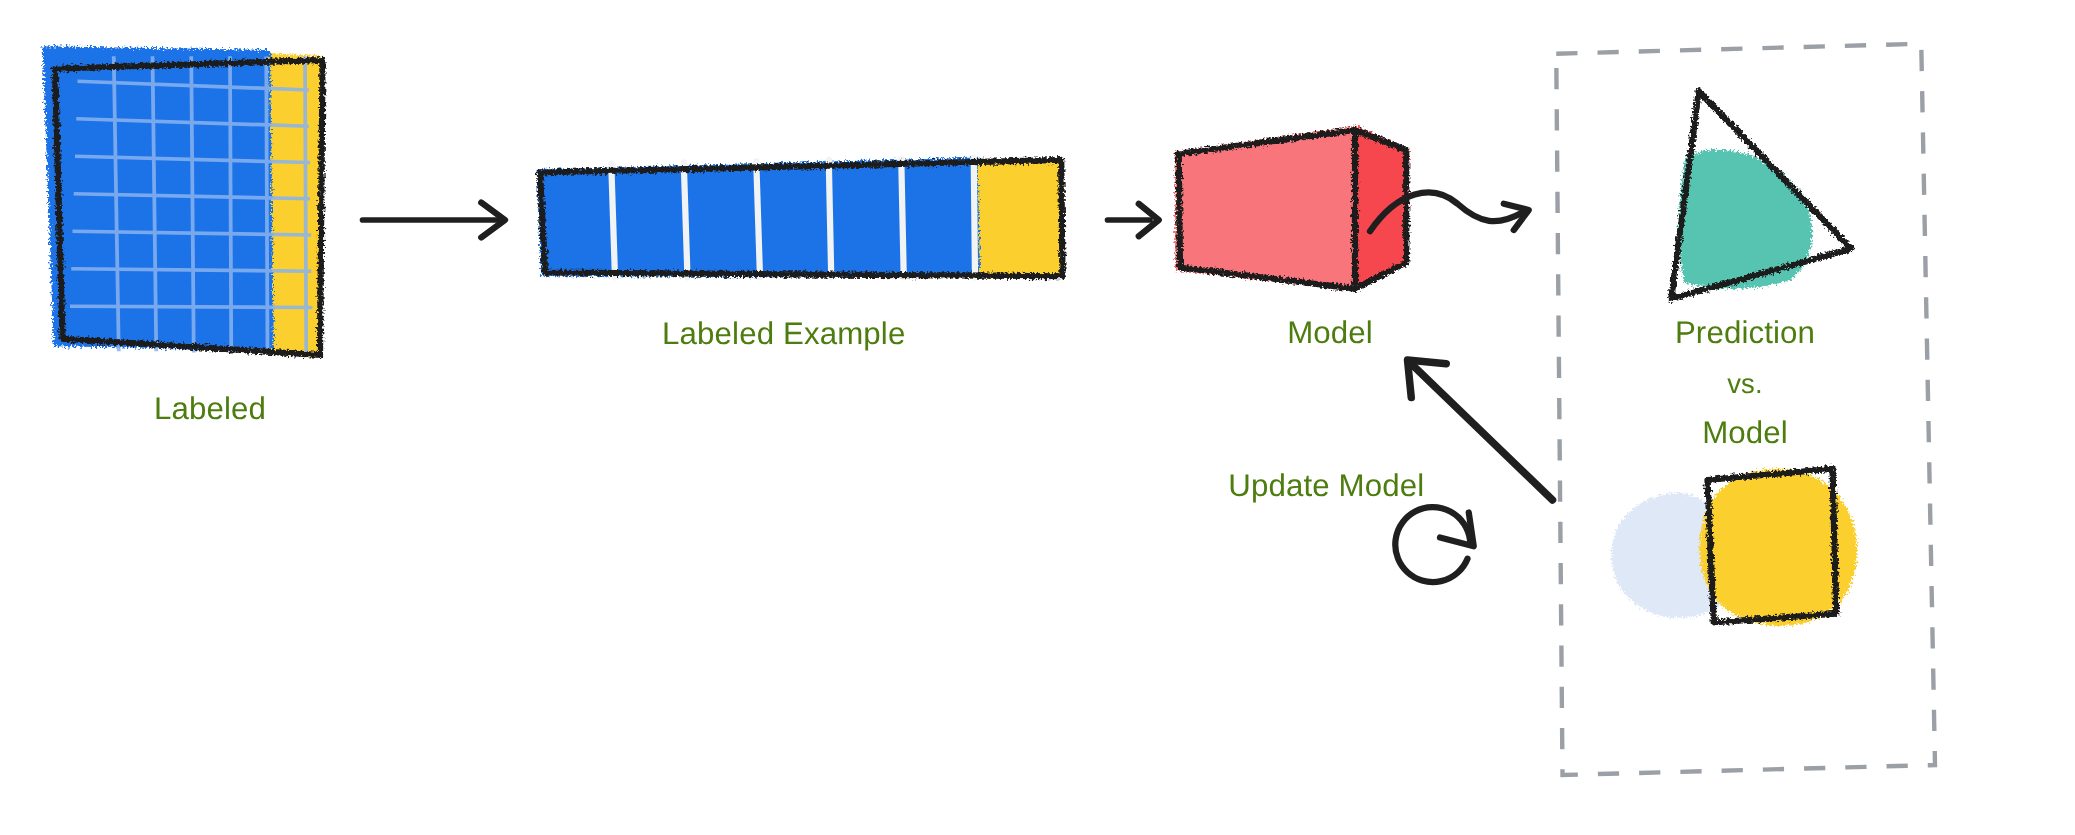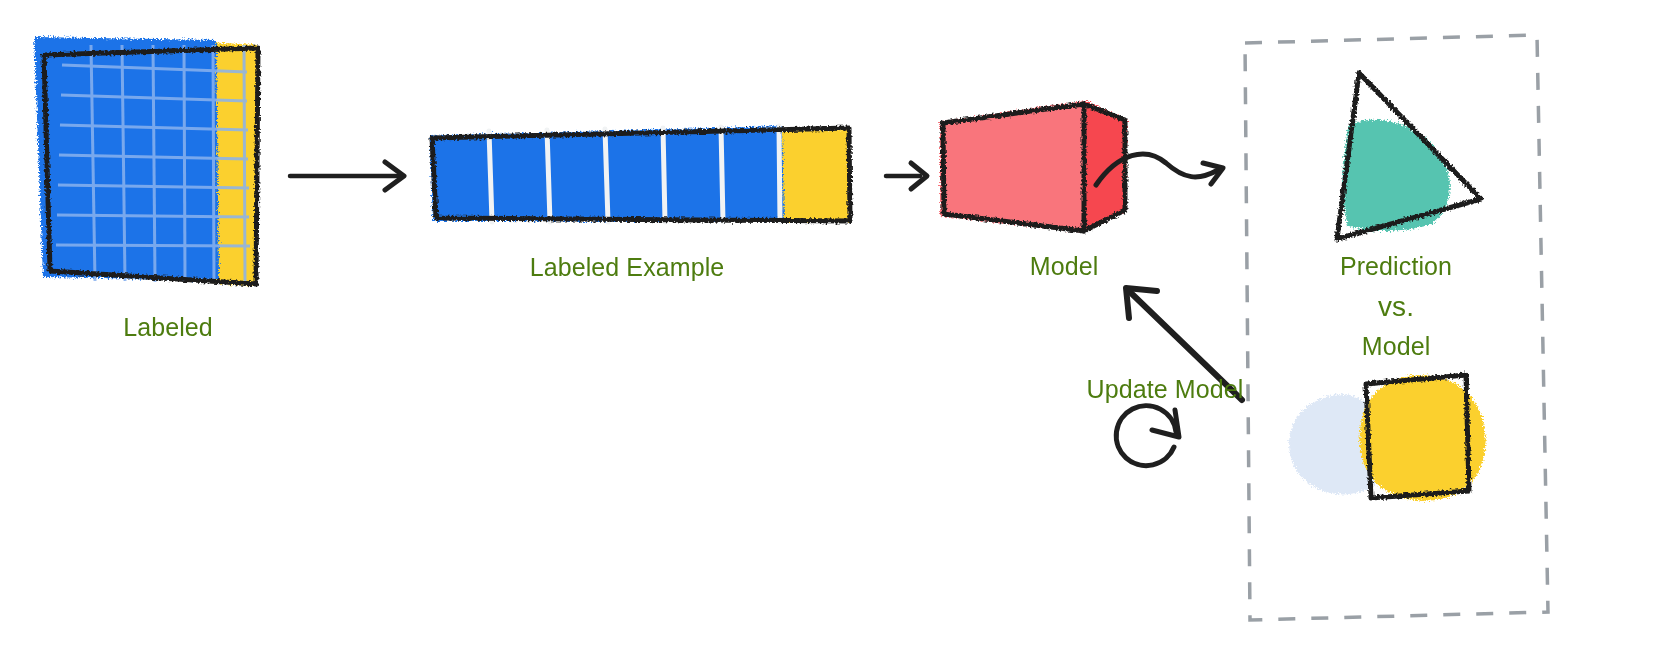--- a/index.html
+++ b/index.html
@@ -27,21 +27,21 @@
     color: #4d7c0f;
     font-family: "Liberation Sans", sans-serif;
     font-size: 25px;
     line-height: 30px;
     white-space: nowrap;
     letter-spacing: 0.1px;
     text-align: center;
     transform: translateX(-50%);
   }
   .caption.small {
-    font-size: 28px;
+    font-size: 22px;
   }
 </style>
 </head>
 <body>
 
 <div id="canvas">
 
   <svg class="layer" viewBox="0 0 1660 668" xmlns="http://www.w3.org/2000/svg">
     <defs>
       <filter id="rough" x="-20%" y="-20%" width="140%" height="140%">
@@ -181,15 +181,15 @@
   <div class="caption" style="left:627px; top:252px;">Labeled Example</div>
 
   <div class="caption" style="left:1064px; top:251px;">Model</div>
 
   <div class="caption" style="left:1396px; top:251px;">Prediction</div>
 
   <div class="caption small" style="left:1396px; top:292px;">vs.</div>
 
   <div class="caption" style="left:1396px; top:331px;">Model</div>
 
-  <div class="caption" style="left:1165px; top:374px;">Update Model</div>
+  <div class="caption" style="left:1061px; top:374px;">Update Model</div>
 
 </div>
 
 </body></html>

